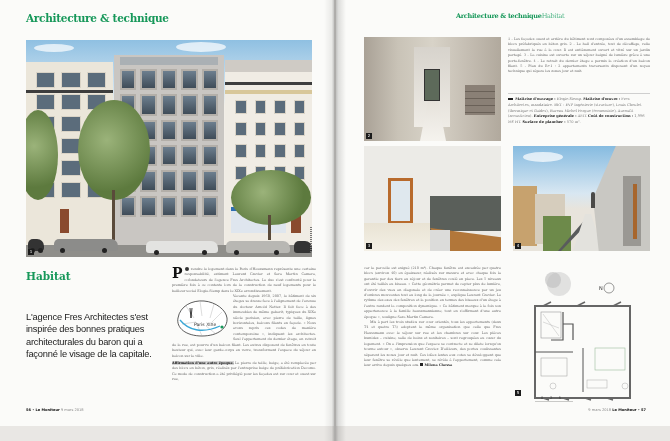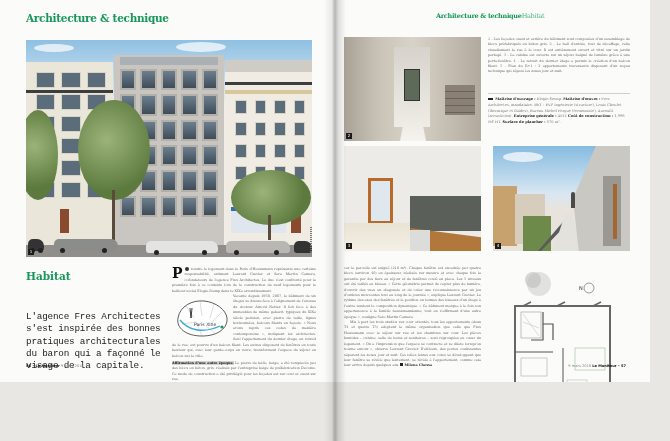--- a/index.html
+++ b/index.html
@@ -1,19 +1,19 @@
 <!DOCTYPE html>
 <html><head>
 <meta charset="utf-8">
 <style>
   html,body{margin:0;padding:0;}
   body{width:670px;height:441px;overflow:hidden;background:#e9e7e4;font-family:"DejaVu Serif",serif;position:relative;}
-  .page{position:absolute;top:0;height:382px;background:#fbfbf9;overflow:hidden;}
+  .page{position:absolute;top:0;height:426px;background:#fbfbf9;overflow:hidden;}
   .page.left{left:0;width:334px;}
-  .page.right{left:316px;width:334px;}
+  .page.right{left:336px;width:334px;}
   .gutter{position:absolute;left:324px;top:0;width:22px;height:441px;background:linear-gradient(90deg,rgba(0,0,0,0) 0%,rgba(0,0,0,0.07) 35%,rgba(0,0,0,0.28) 50%,rgba(0,0,0,0.12) 65%,rgba(0,0,0,0) 100%);z-index:5;}
   .rubric{position:absolute;font-family:"DejaVu Serif",serif;font-weight:bold;color:#17985a;letter-spacing:-0.3px;}
   .rubric.left{left:26px;top:12px;font-size:10.5px;}
   .rubric.right{left:120px;top:12px;font-size:6.5px;}
   .rubric .sub{font-weight:normal;color:#4bb383;}
   .photo{position:absolute;overflow:hidden;}
   .num{position:absolute;left:2px;bottom:2px;width:6px;height:6px;background:#1b1b1b;color:#fff;font-size:4px;line-height:6px;text-align:center;font-family:"DejaVu Sans",sans-serif;}
   .credit-vert{position:absolute;right:-1px;bottom:4px;width:3px;height:26px;background:repeating-linear-gradient(180deg,#777 0 1px,transparent 1px 2px);}
 
   
@@ -30,21 +30,21 @@
   .balcony{position:absolute;height:3px;background:#3d3d3d;}
   .tree{position:absolute;border-radius:50%;background:radial-gradient(circle at 40% 40%,#9bb37a,#5d7a3e 70%);}
   .trunk{position:absolute;width:3px;background:#5a4a3a;}
   .road{position:absolute;left:0;bottom:0;width:100%;height:12px;background:#8f8e8a;}
   .car{position:absolute;height:12px;border-radius:5px 7px 3px 3px;}
   .wheel{position:absolute;bottom:-2px;width:5px;height:5px;border-radius:50%;background:#222;}
 
   
   .kicker{position:absolute;left:26px;top:270px;font-size:10.5px;font-weight:bold;color:#17985a;}
   .headline{position:absolute;left:26px;top:283px;width:140px;font-size:11.5px;font-weight:bold;line-height:13px;color:#111;}
-  .lede{position:absolute;left:26px;top:311px;width:140px;font-family:Liberation Mono, monospace;font-size:9.3px;line-height:12.3px;color:#222;letter-spacing:-0.2px;}
+  .lede{position:absolute;left:26px;top:311px;width:140px;font-family:Liberation Sans, sans-serif;font-size:9.3px;line-height:12.3px;color:#222;letter-spacing:-0.2px;}
 
   .body-col{position:absolute;font-family:"DejaVu Serif",serif;font-size:3.4px;line-height:5.4px;color:#6a6a6a;text-align:justify;}
   .body-col p{margin:0;}
   .dropcap{float:left;font-size:14px;line-height:12px;font-weight:bold;color:#111;margin:0 2px 0 0;}
   .dropcap-dot{display:inline-block;width:4px;height:4px;border-radius:50%;background:#333;margin-right:1px;vertical-align:middle;}
   .subhead{font-weight:bold;color:#111;background:#d4d4d4;}
   .map{float:left;width:58px;height:42px;margin:2px 3px 2px 0;position:relative;}
   .map-label{position:absolute;left:22px;top:26px;font-size:4.5px;color:#333;font-family:"DejaVu Sans",sans-serif;}
 
   .folio{position:absolute;bottom:14px;font-family:"DejaVu Sans",sans-serif;font-size:3.6px;color:#333;}

